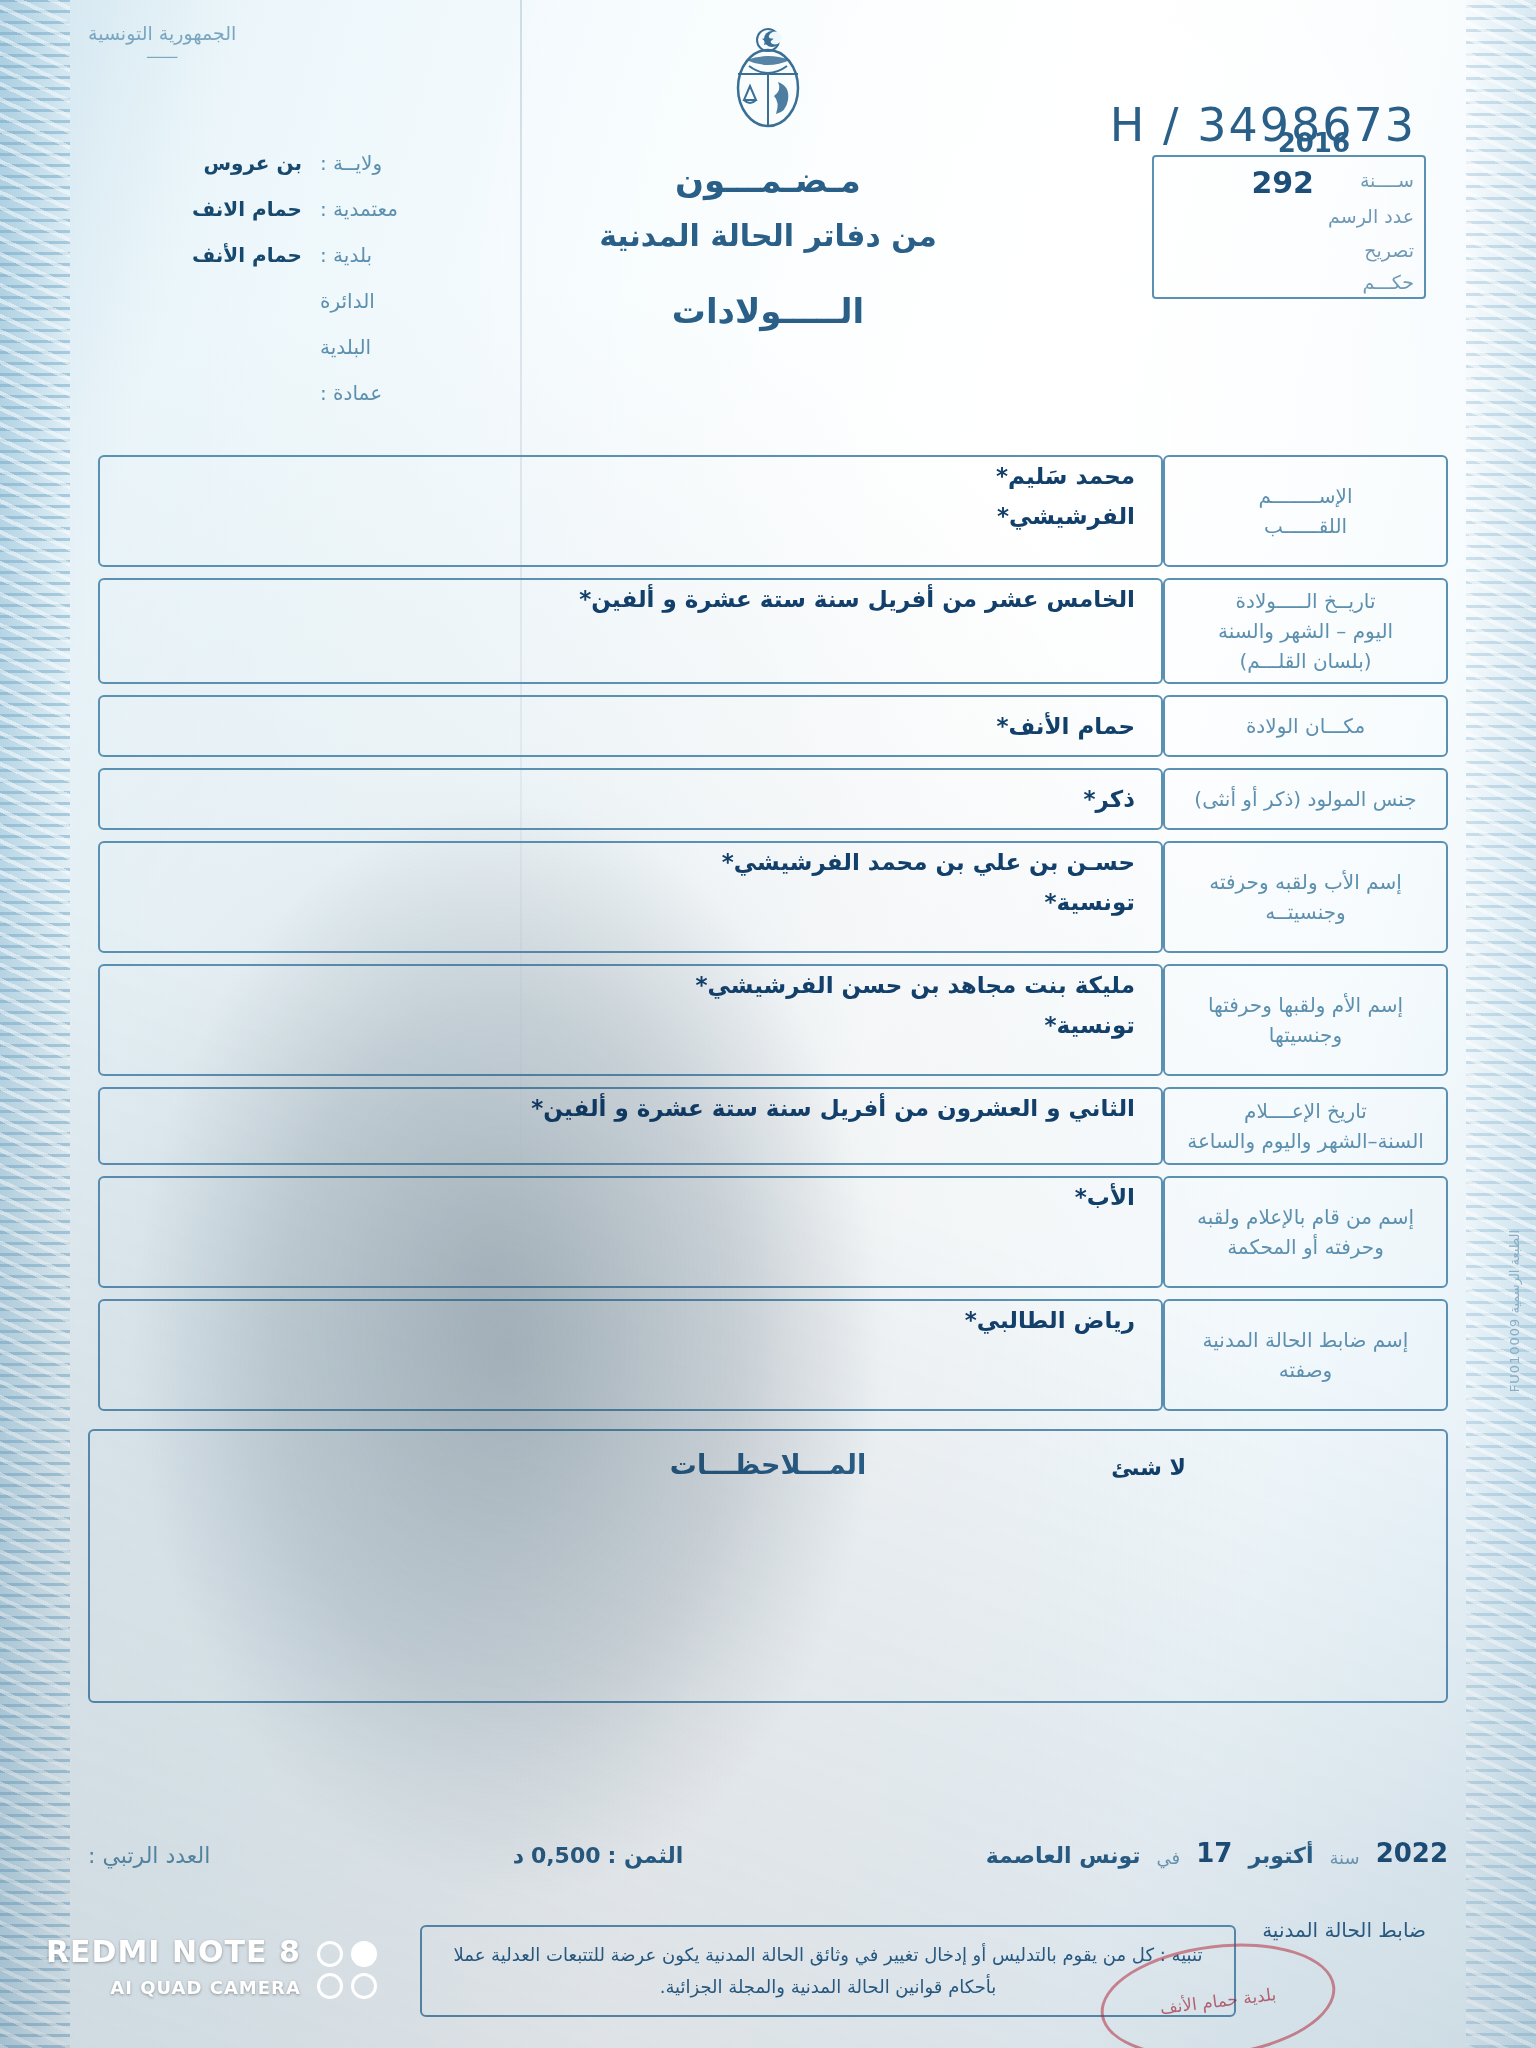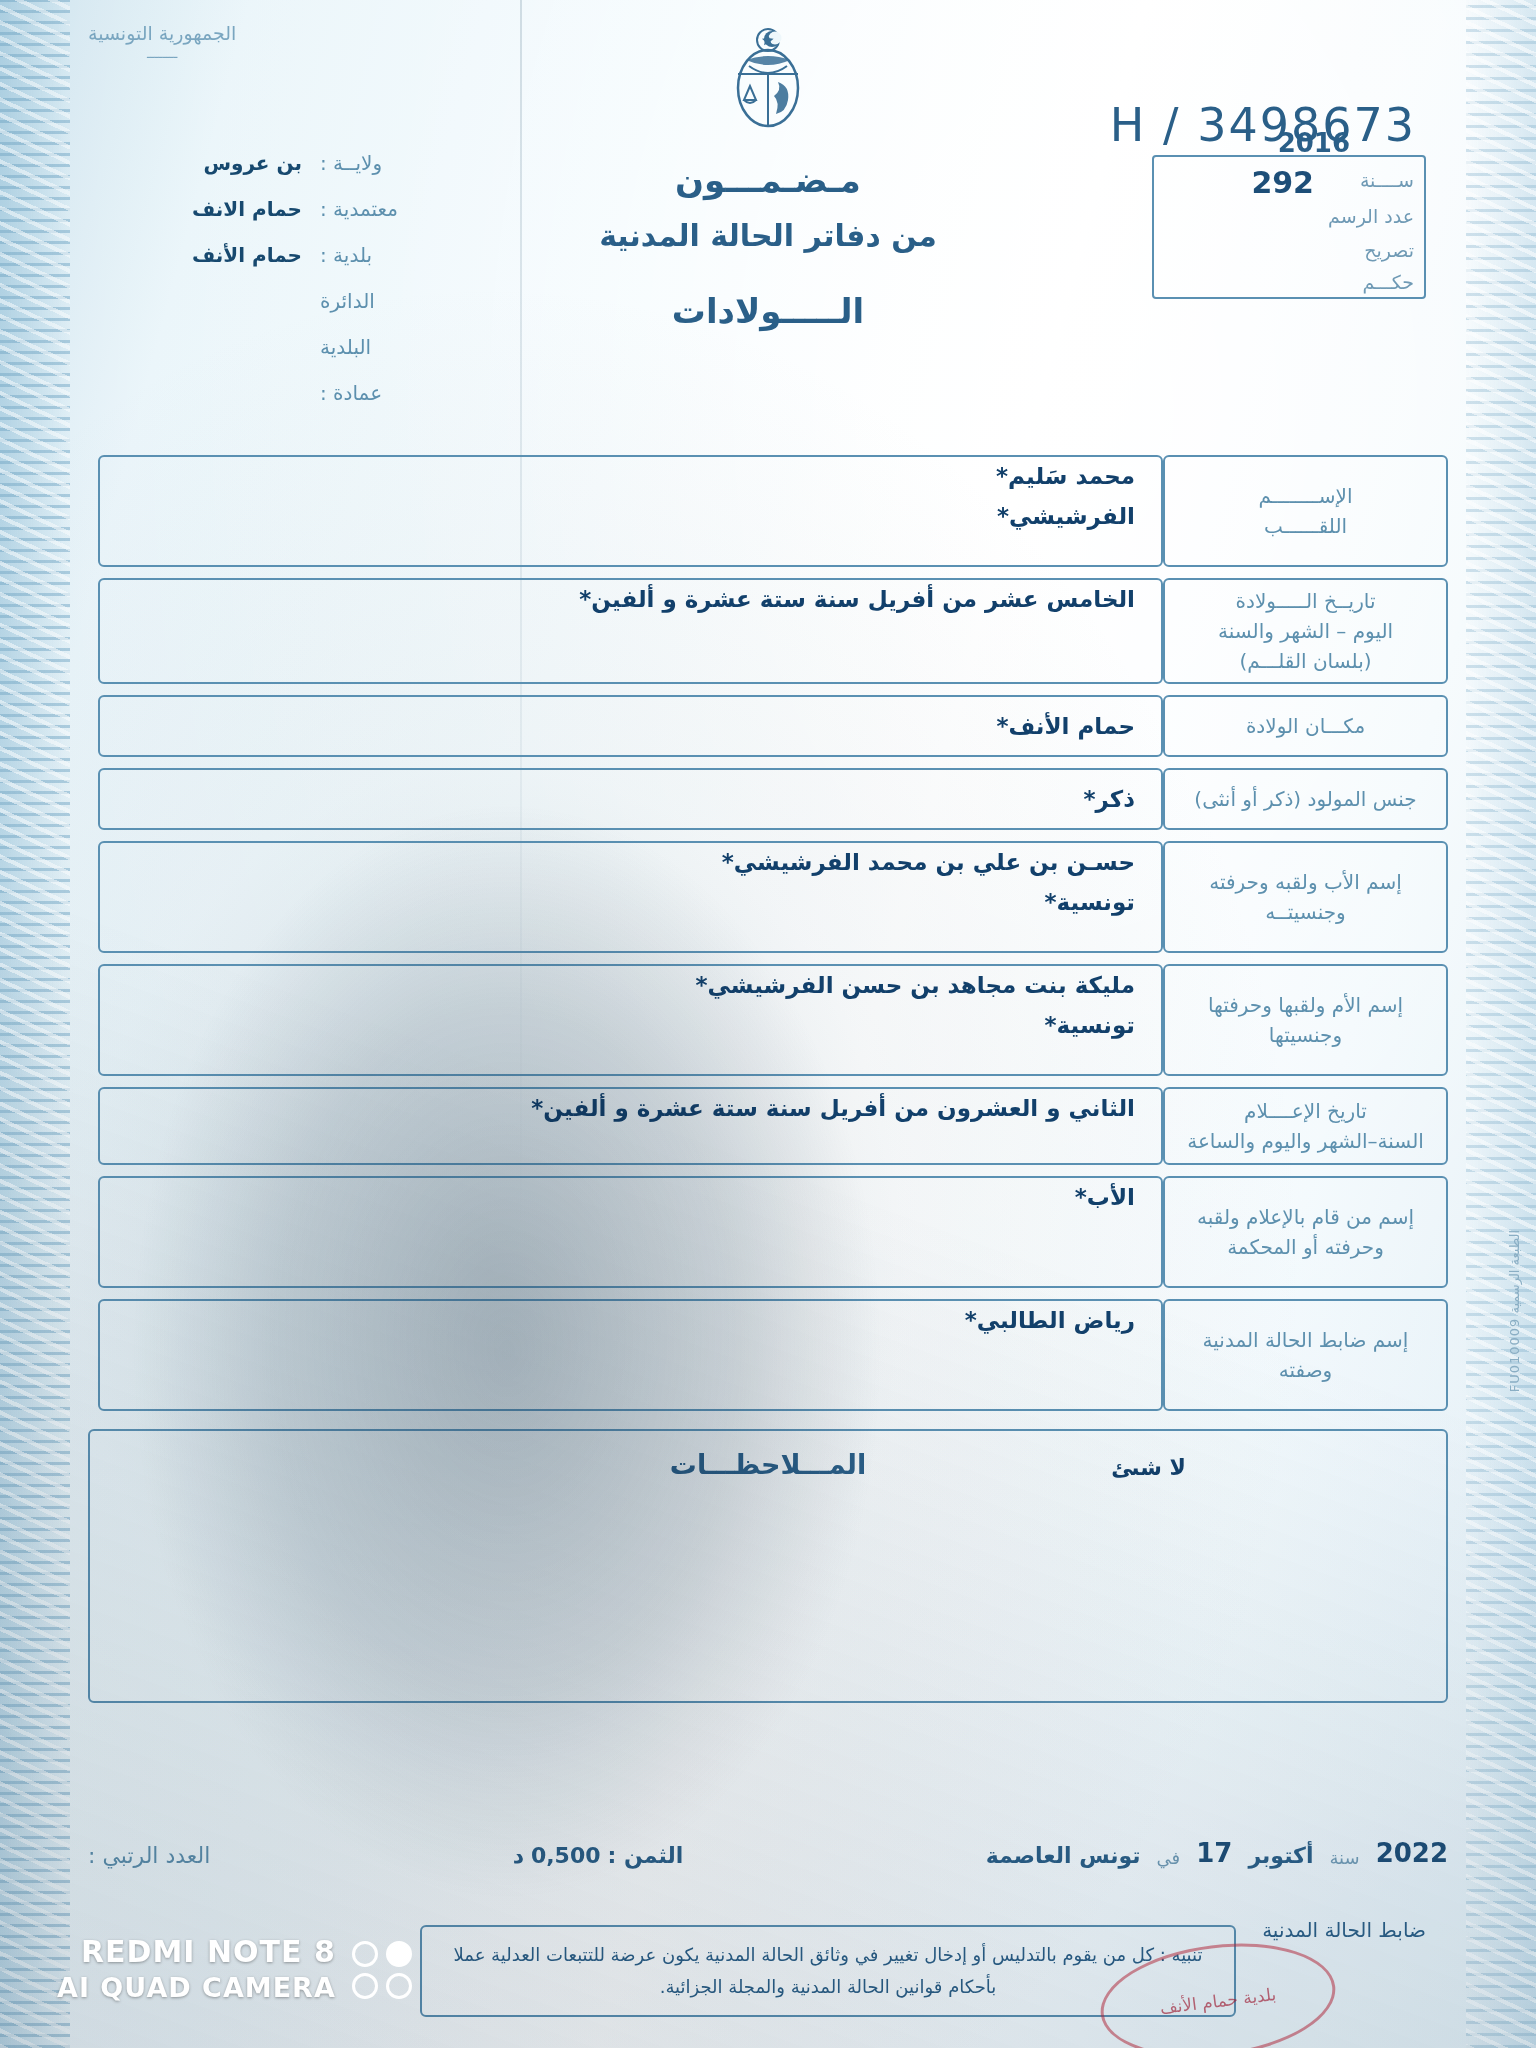--- a/index.html
+++ b/index.html
@@ -144,21 +144,21 @@
     writing-mode:vertical-rl;transform:rotate(180deg);
     font-size:13px;color:#8aaec4;letter-spacing:1px;
   }
   
   #wm{position:absolute;left:46px;bottom:42px;display:flex;align-items:center;gap:16px;}
   #wm .dots{display:flex;flex-direction:column;gap:6px;}
   #wm .dr{display:flex;gap:8px;}
   #wm .d{width:26px;height:26px;border-radius:50%;border:3px solid #fff;box-sizing:border-box;}
   #wm .d.fill{background:#fff;}
   #wm .txt{color:#fff;font-size:30px;line-height:36px;letter-spacing:1px;font-weight:700;text-shadow:0 1px 3px rgba(0,0,0,.35);}
-  #wm .txt .l2{font-size:27px;margin-left:11px;}
+  #wm .txt .l2{font-size:18px;}
   
   #shadow{
     position:absolute;inset:0;pointer-events:none;
     background:
       radial-gradient(ellipse 520px 760px at 33% 66%, rgba(70,95,115,.30) 0%, rgba(70,95,115,.16) 45%, rgba(0,0,0,0) 72%),
       linear-gradient(200deg, rgba(0,0,0,0) 55%, rgba(60,85,105,.18) 100%);
     mix-blend-mode:multiply;
   }
   #fold{
     position:absolute;left:520px;top:0;bottom:0;width:2px;

